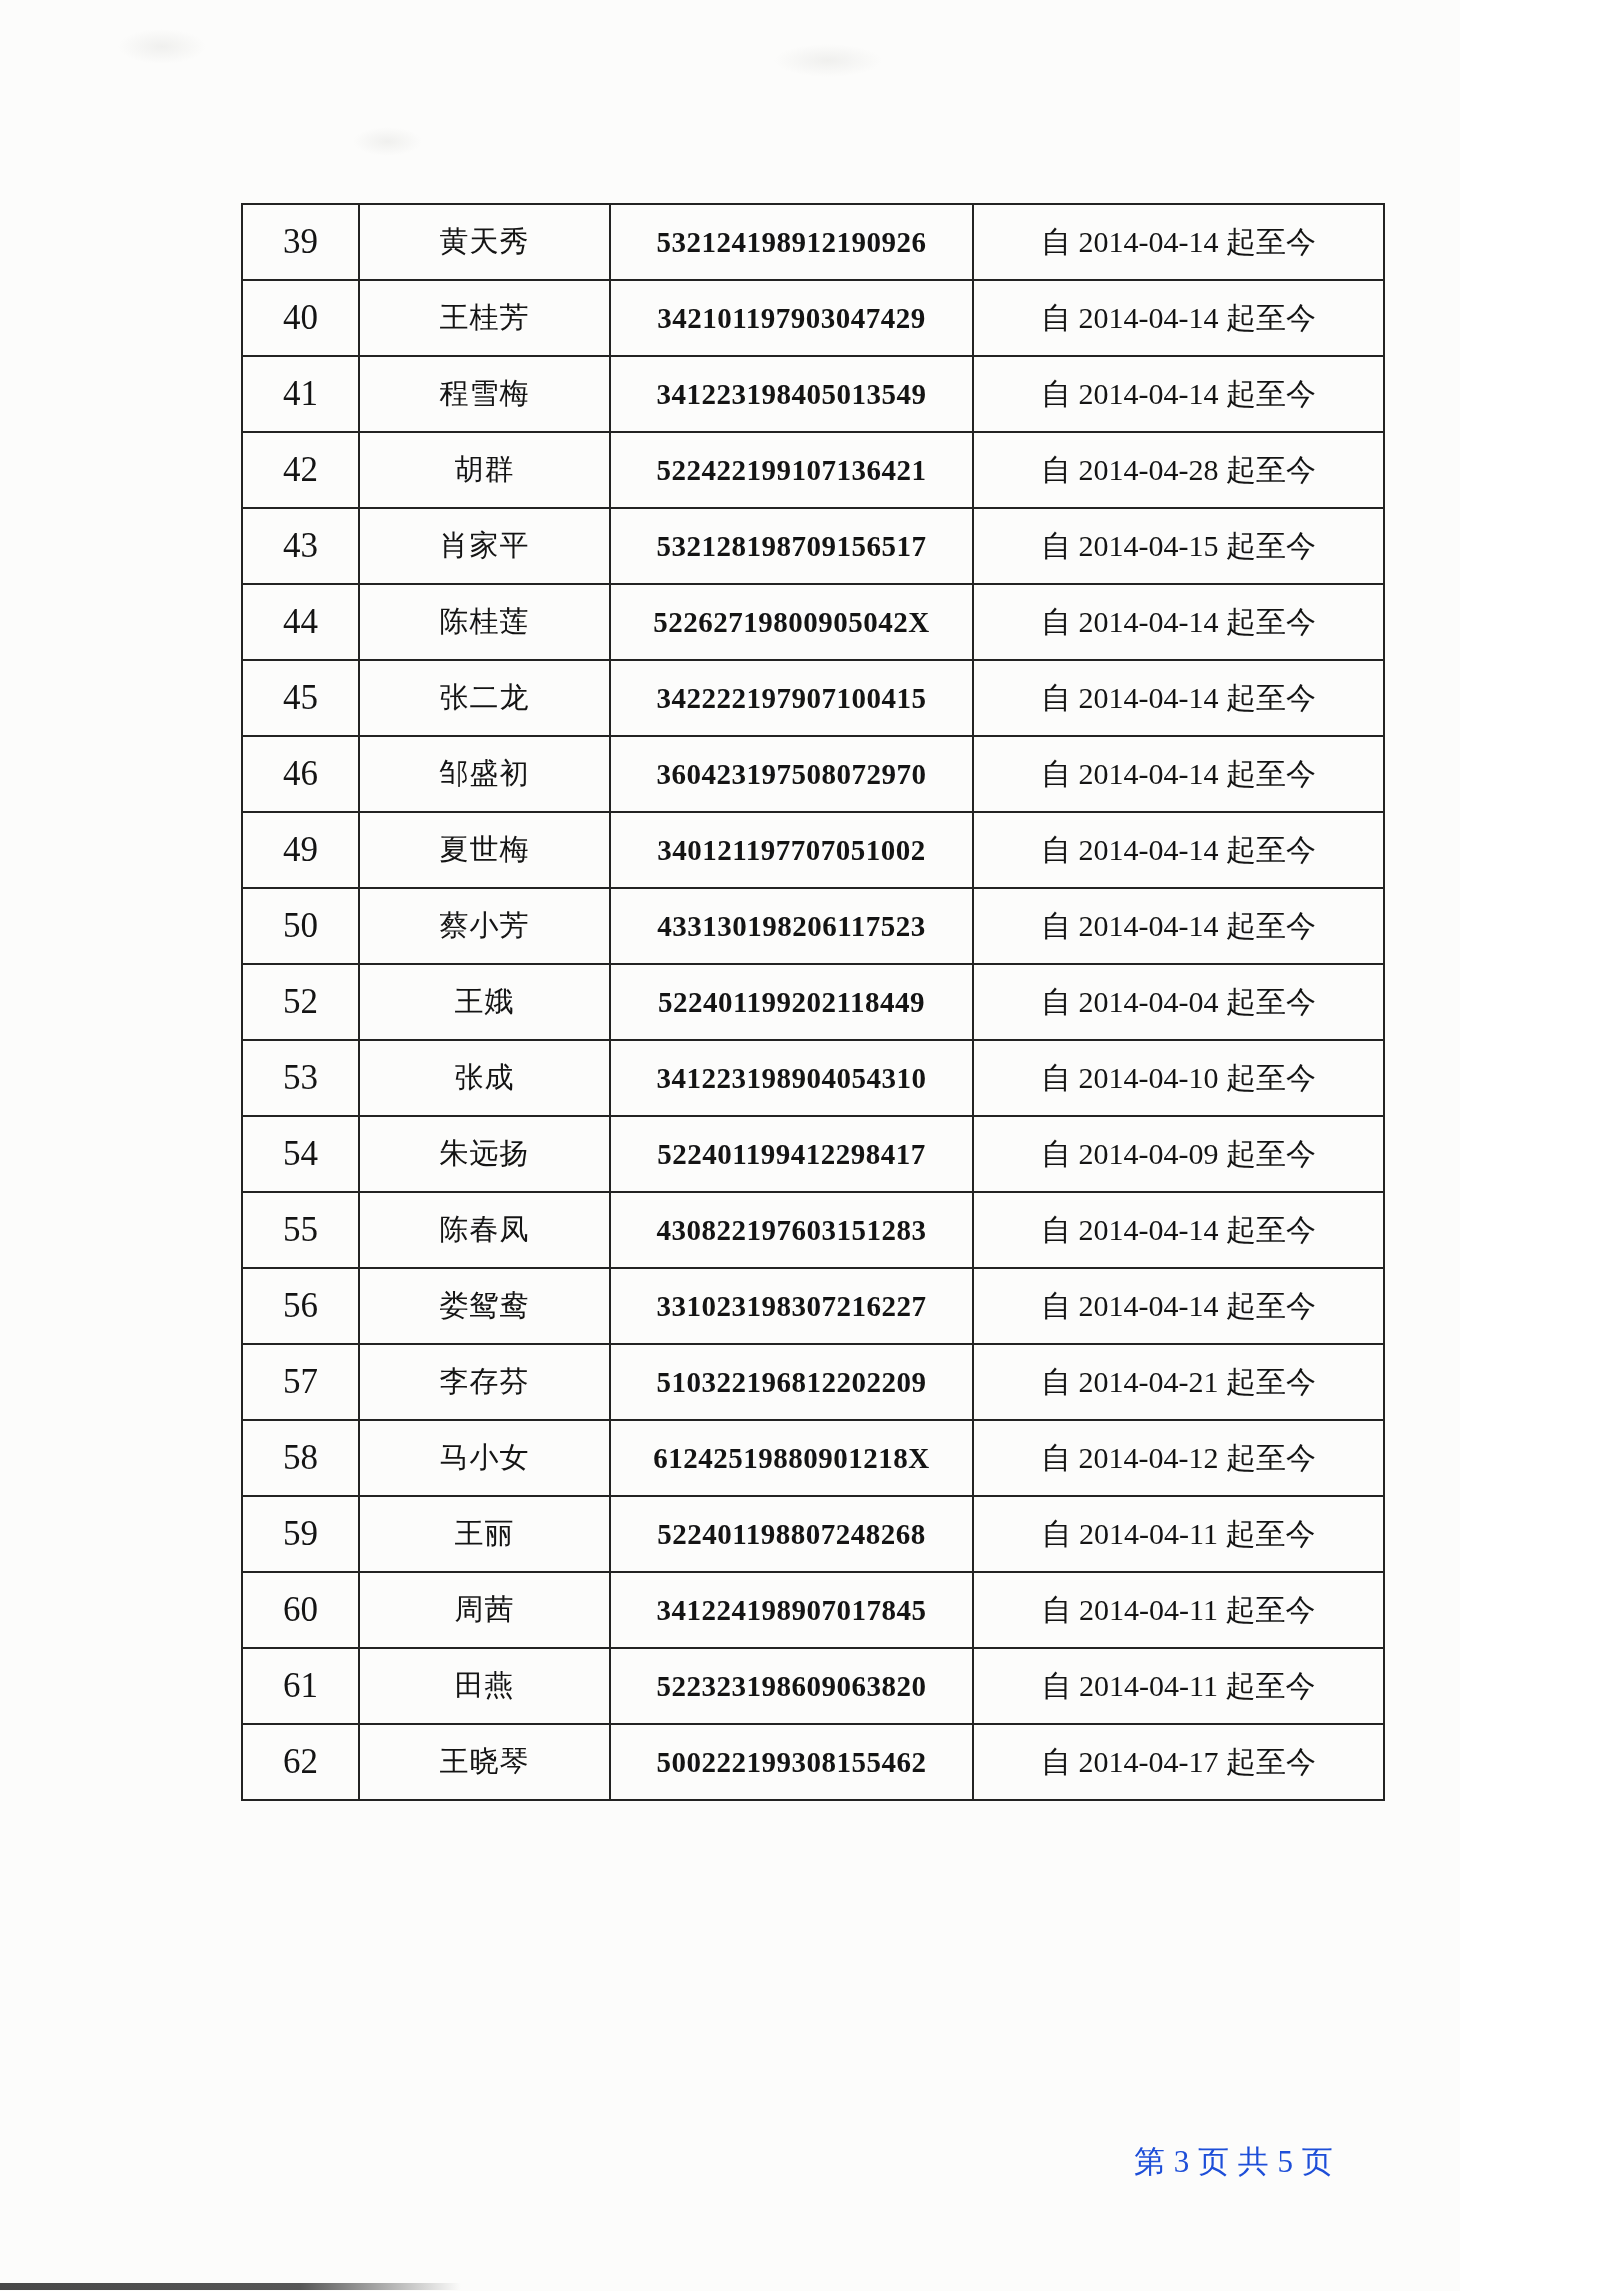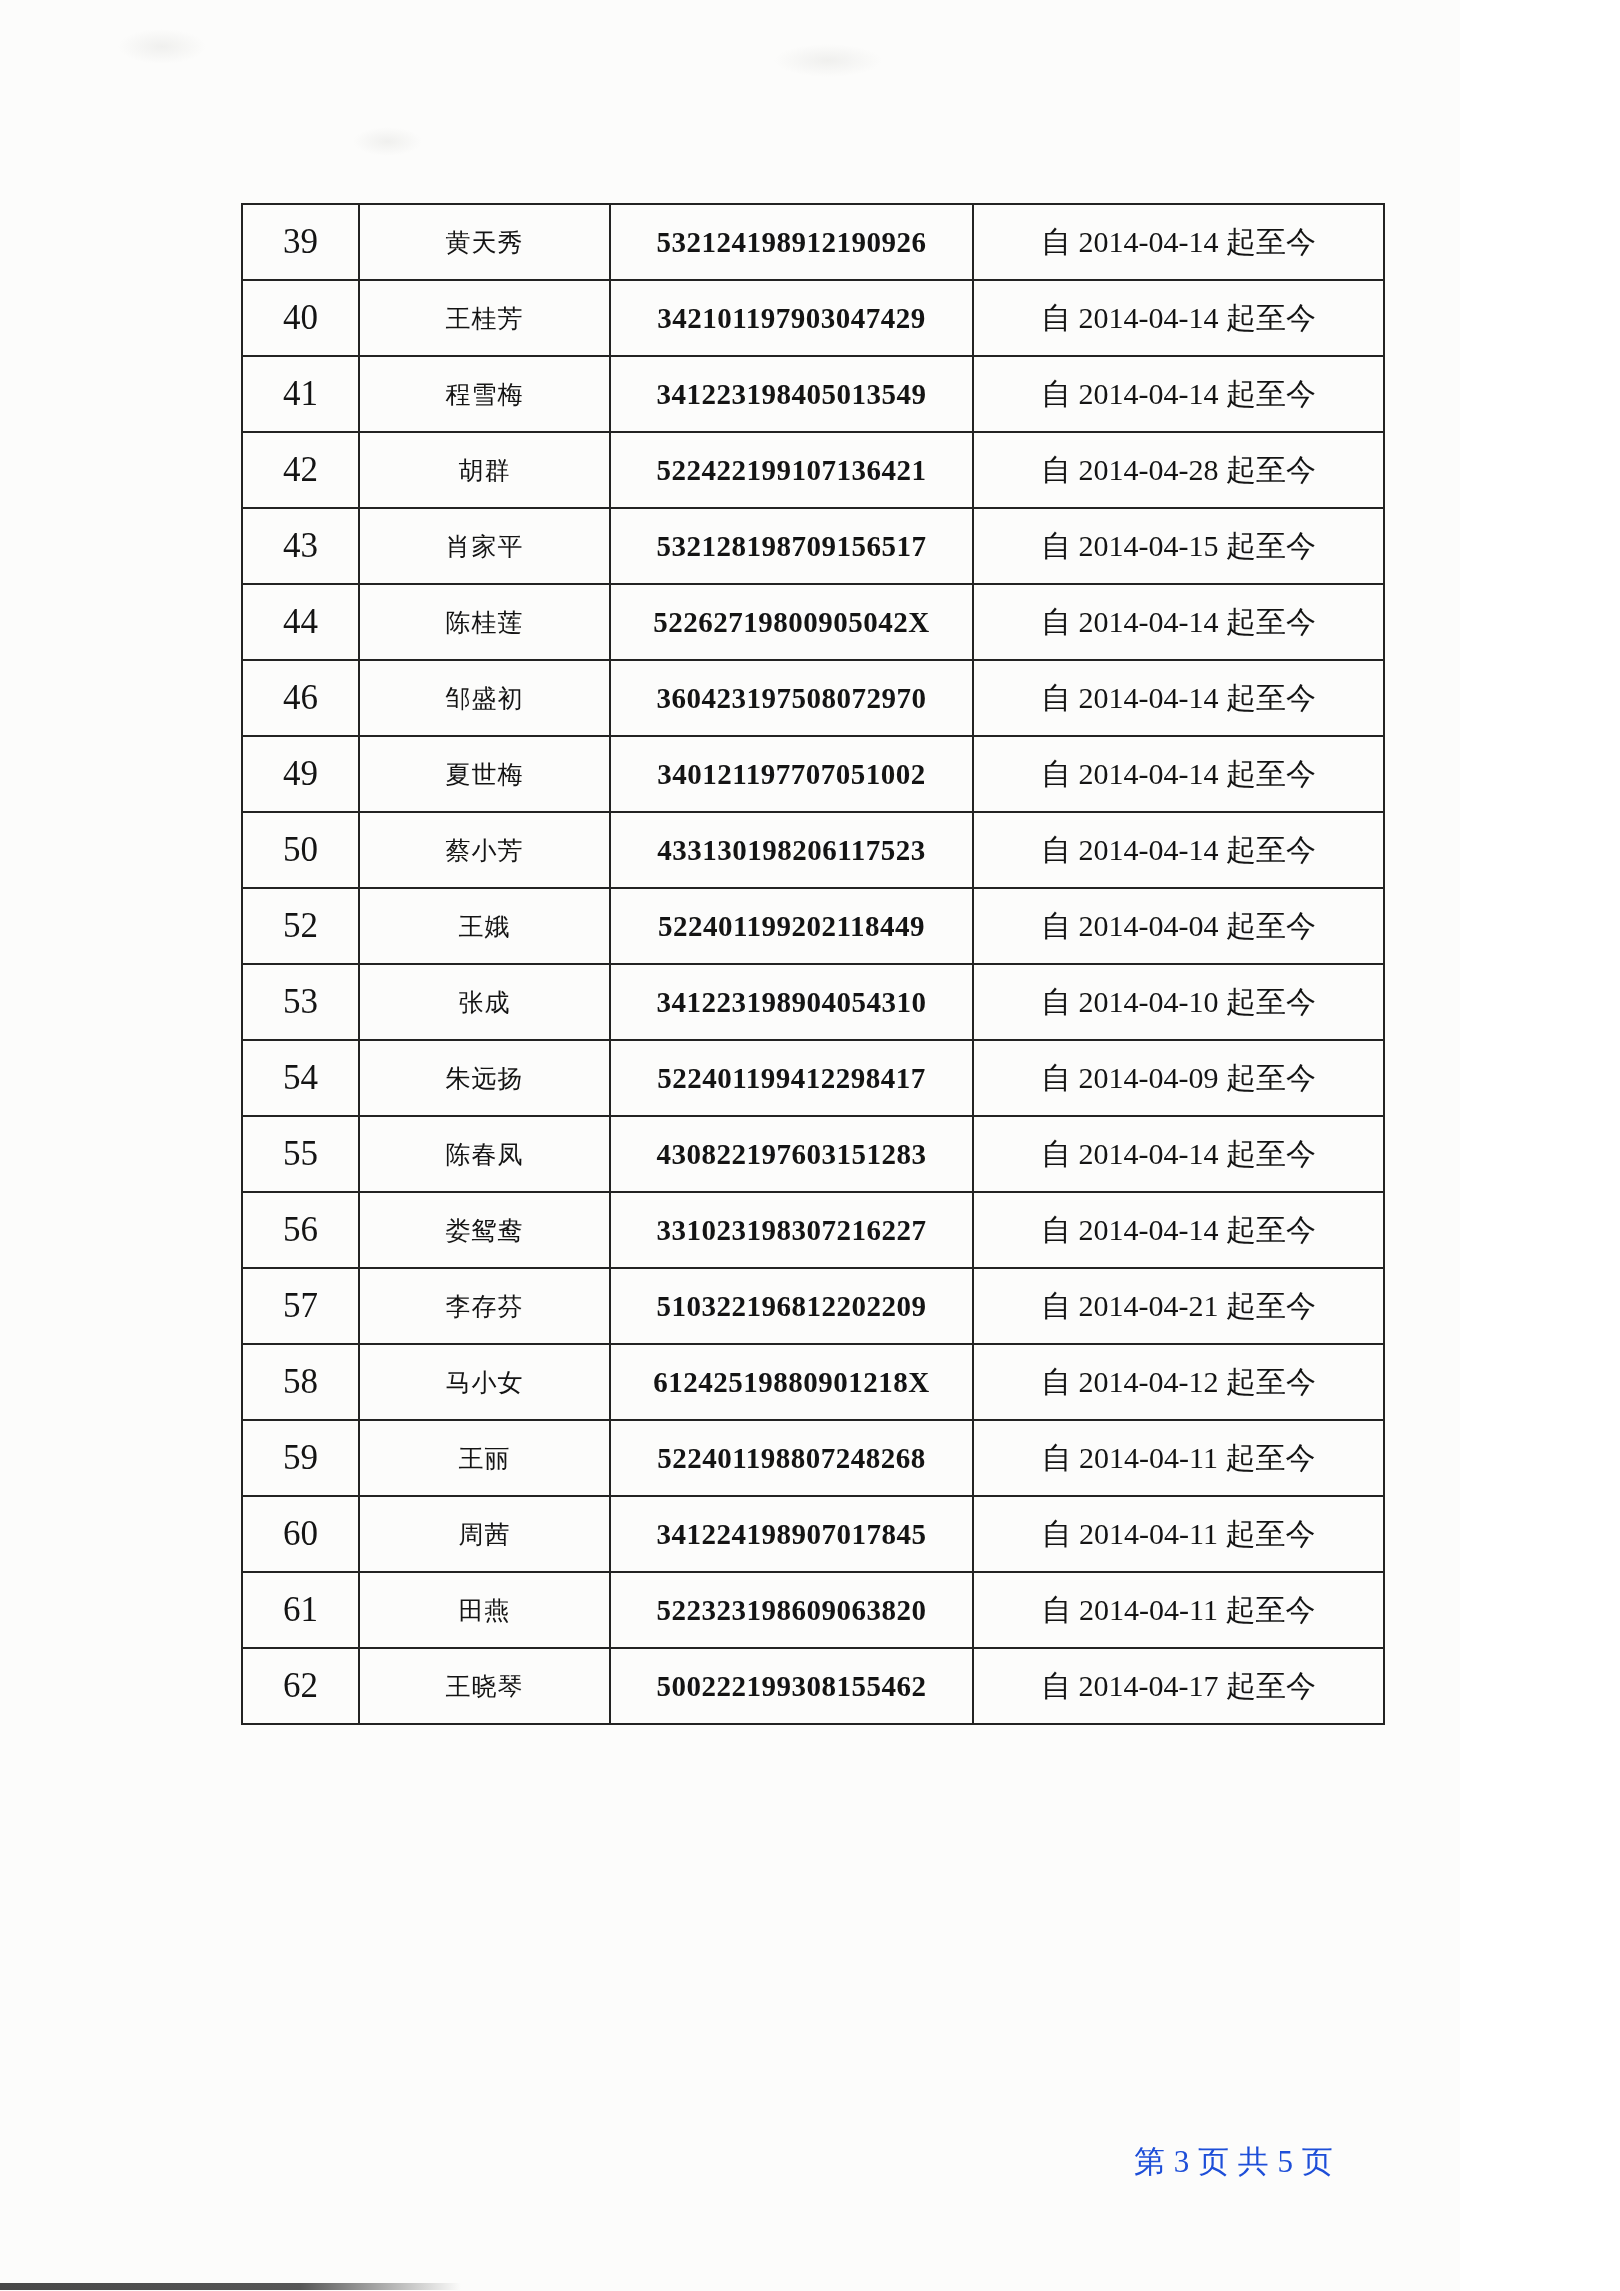--- a/index.html
+++ b/index.html
@@ -43,21 +43,21 @@
     border-right: 2px solid #232323;
     border-top: 2.9px solid #232323;
     border-bottom: 2.9px solid #232323;
     text-align: center;
     vertical-align: middle;
     padding: 0;
     white-space: nowrap;
     overflow: hidden;
   }
   td.c-no     { font-size: 35px; }
-  td.c-name   { font-size: 25px; letter-spacing: 1px; margin-top: 48px; }
+  td.c-name   { font-size: 29px; letter-spacing: 1px; margin-top: 48px; }
   td.c-id     { font-size: 29px; letter-spacing: 0.5px; font-weight: bold; }
   td.c-period { font-size: 30px; }
 
   .footer {
     position: absolute;
     left: 1134px;
     top: 2141px;
     font-size: 31px;
     letter-spacing: 0.5px;
     color: #1d4ed8;
@@ -137,20 +137,26 @@
     <td class="c-period">自 2014-04-15 起至今</td>
   </tr>
 
   <tr>
     <td class="c-no">44</td>
     <td class="c-name">陈桂莲</td>
     <td class="c-id">52262719800905042X</td>
     <td class="c-period">自 2014-04-14 起至今</td>
   </tr>
 
+  <tr>
+    <td class="c-no">45</td>
+    <td class="c-name">张二龙</td>
+    <td class="c-id">342222197907100415</td>
+    <td class="c-period">自 2014-04-14 起至今</td>
+  </tr>
 
   <tr>
     <td class="c-no">46</td>
     <td class="c-name">邹盛初</td>
     <td class="c-id">360423197508072970</td>
     <td class="c-period">自 2014-04-14 起至今</td>
   </tr>
 
 
 

